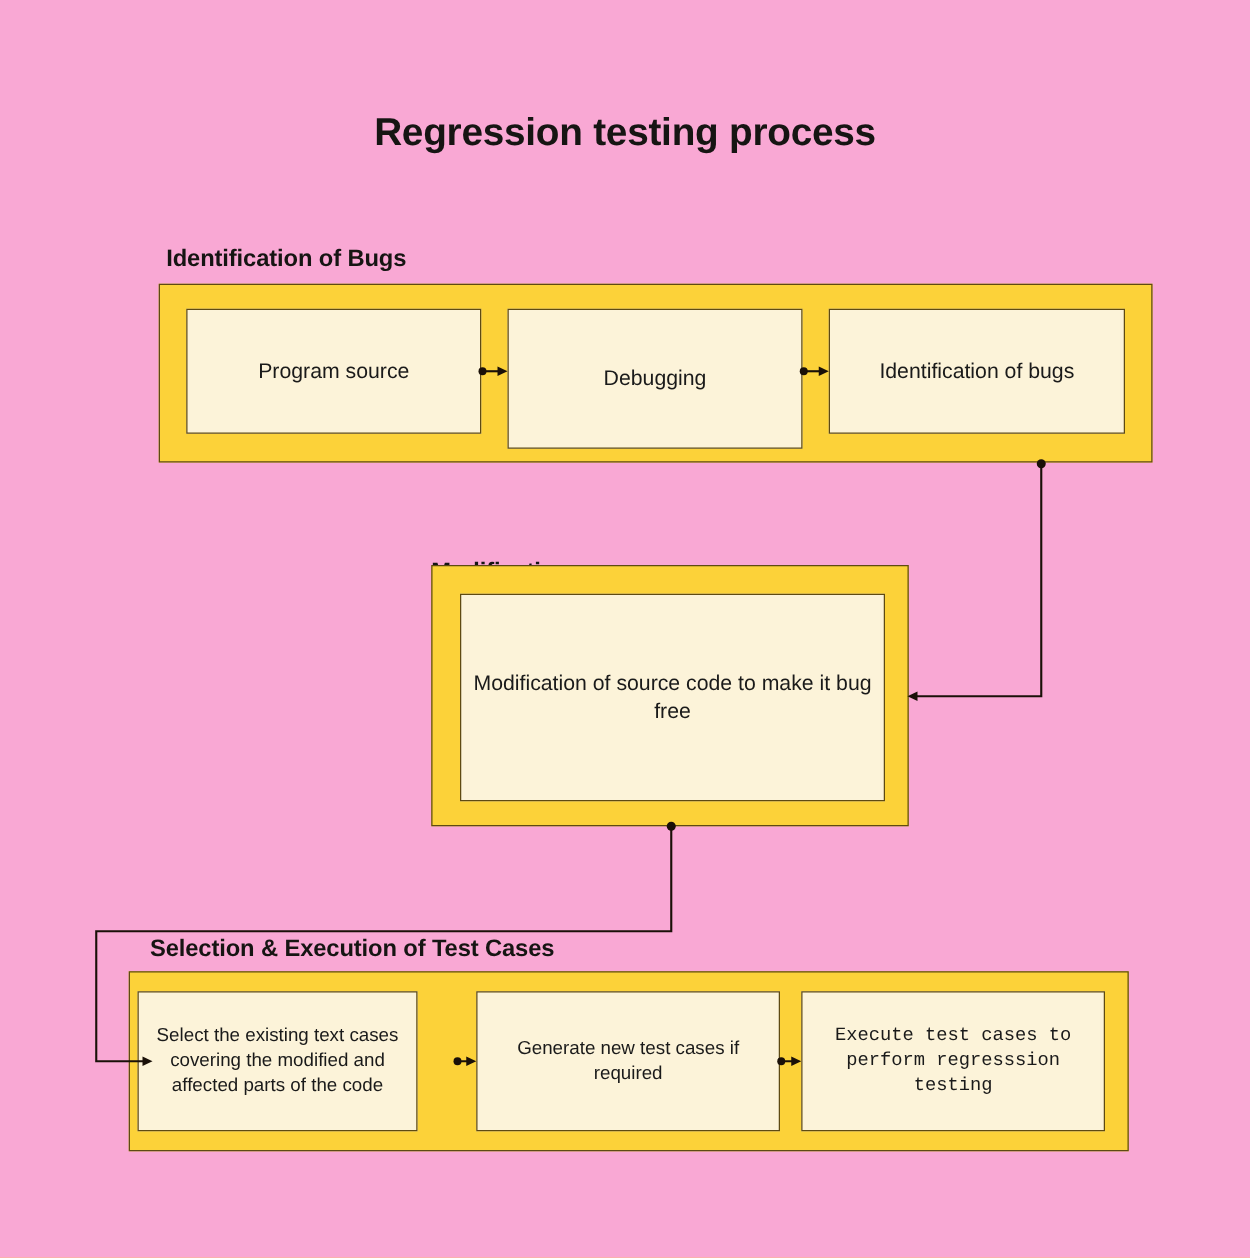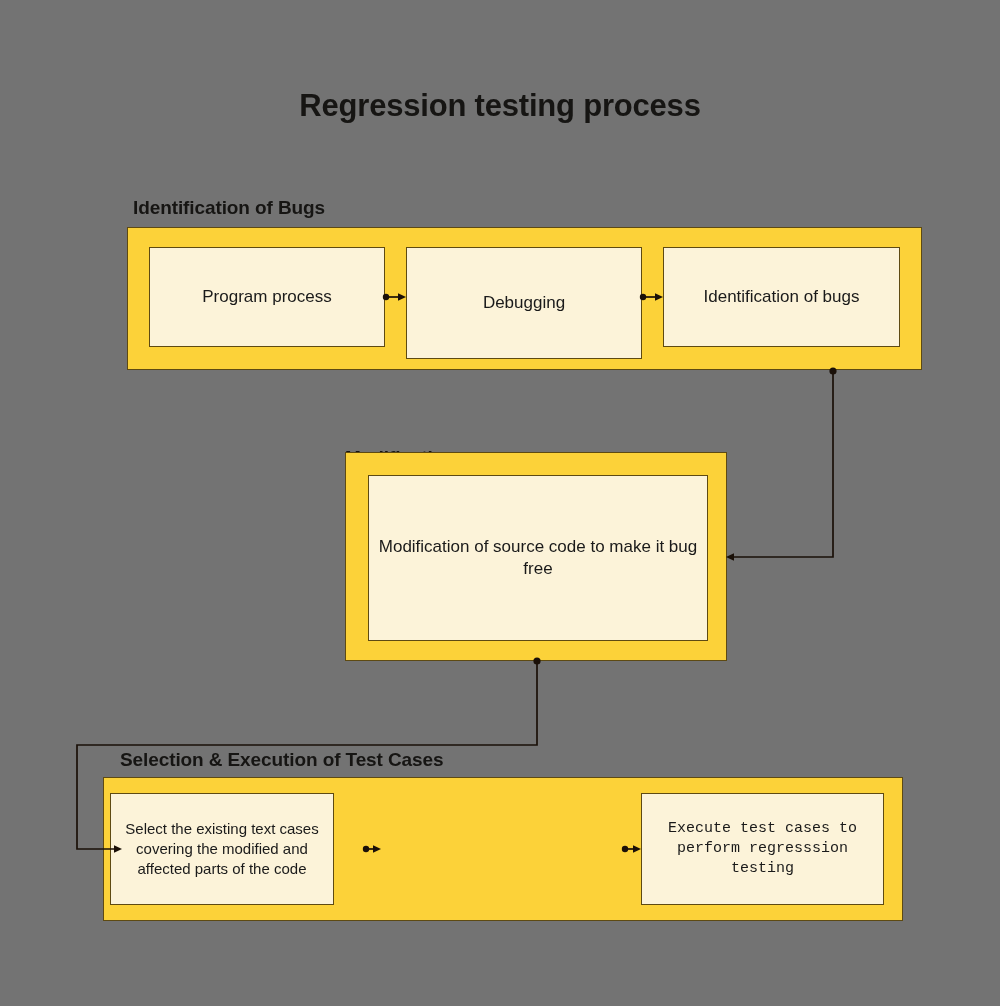--- a/index.html
+++ b/index.html
@@ -11,21 +11,21 @@
     width: 1000px;
     height: 1006px;
     background: #FDD236;
     font-family: "Liberation Sans", sans-serif;
     overflow: hidden;
   }
   #stage {
     position: relative;
     width: 1000px;
     height: 1006px;
-    background: #737373;
+    background: #f9a8d4;
   }
 
   
   #page-title {
     position: absolute;
     left: 0;
     top: 88px;
     width: 1000px;
     text-align: center;
     font-size: 31px;
@@ -104,38 +104,39 @@
 <body>
 
 <div id="stage">
 
   <div id="page-title">Regression testing process</div>
 
   <div class="section-heading" id="heading-identification">Identification of Bugs</div>
 
   <div class="group-frame" id="group-identification"></div>
 
-  <div class="process-box" id="box-program-failure">Program process</div>
+  <div class="process-box" id="box-program-failure">Program source</div>
 
   <div class="process-box" id="box-debugging">Debugging</div>
 
   <div class="process-box" id="box-identification-bugs">Identification of bugs</div>
 
   <div class="section-heading" id="heading-modification">Modification</div>
 
   <div class="group-frame" id="group-modification"></div>
 
   <div class="process-box" id="box-modification-source">Modification of source code to make it bug free</div>
 
   <div class="section-heading" id="heading-selection">Selection &amp; Execution of Test Cases</div>
 
   <div class="group-frame" id="group-selection"></div>
 
   <div class="process-box" id="box-select-existing">Select the existing text cases covering the modified and affected parts of the code</div>
 
+  <div class="process-box" id="box-generate-new">Generate new test cases if required</div>
 
   <div class="process-box" id="box-execute-tests">Execute test cases to perform regresssion testing</div>
 
   <svg id="connectors" viewBox="0 0 1000 1006" width="1000" height="1006" xmlns="http://www.w3.org/2000/svg">
 
     <g>
       <line x1="386" y1="297" x2="403" y2="297"></line>
       <circle class="dot" cx="386" cy="297" r="3.2"></circle>
       <polygon class="head" points="406,297 398,293.2 398,300.8"></polygon>
     </g>

